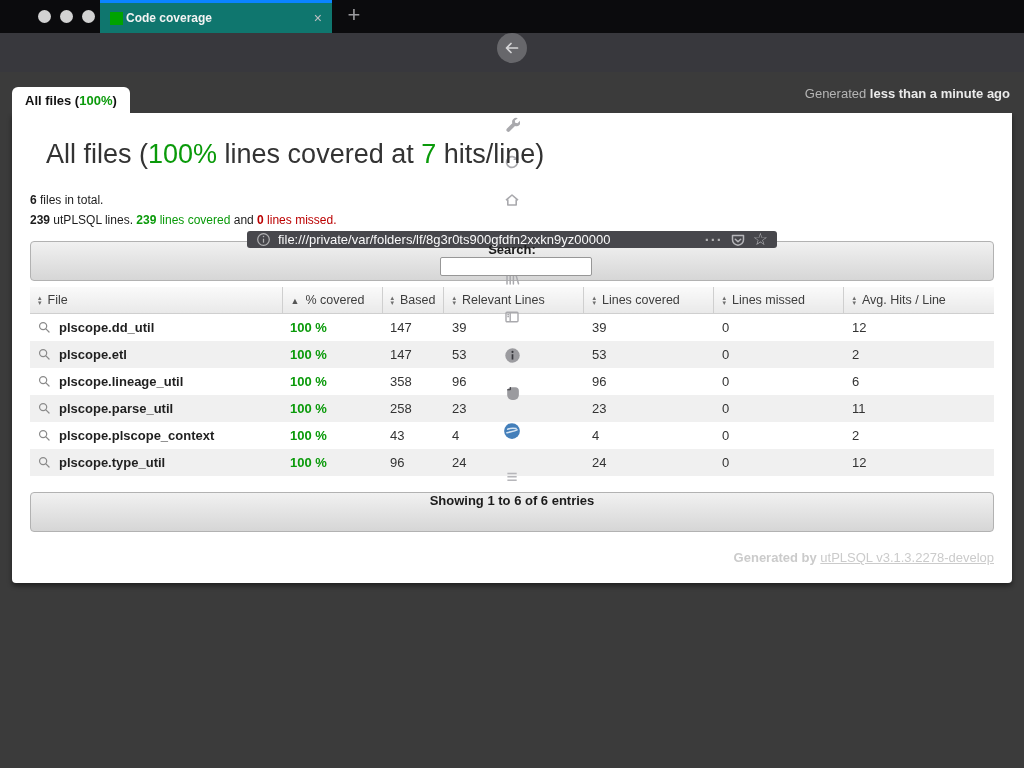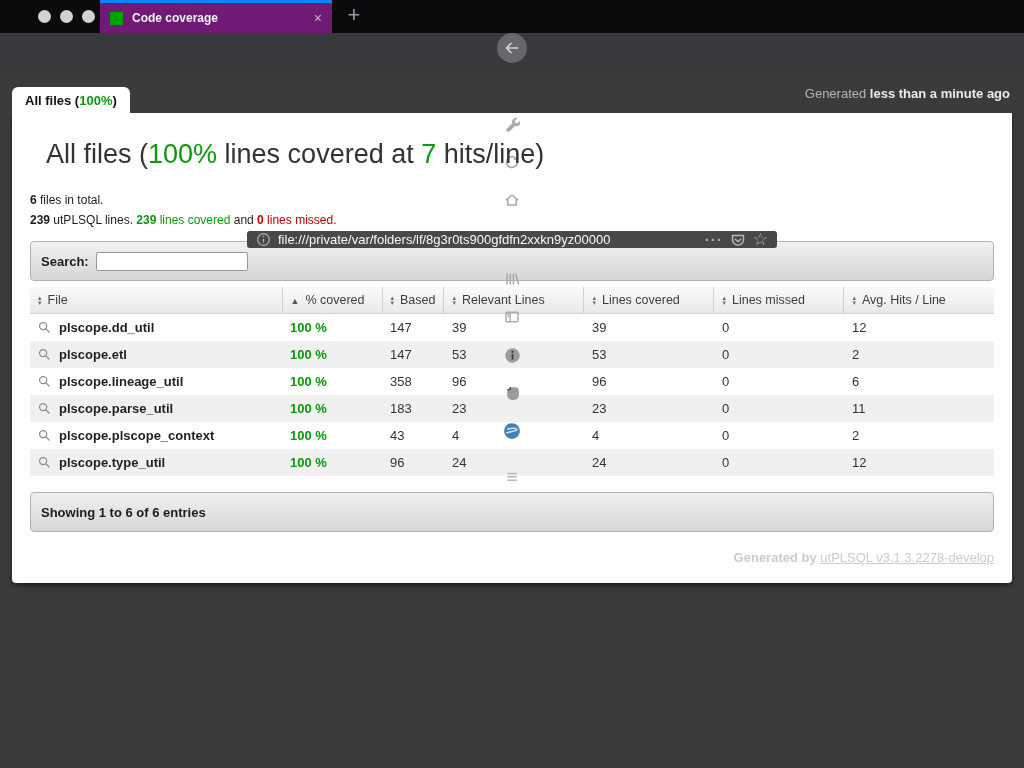--- a/index.html
+++ b/index.html
@@ -4,22 +4,22 @@
 <style>
   * { margin:0; padding:0; box-sizing:border-box; }
   html,body { width:1024px; height:768px; overflow:hidden; }
   body { font-family:"Liberation Sans", sans-serif; background:#3b3b3b; }
 
   
   .tabbar { height:33px; background:#0b0b0d; position:relative; }
   .traffic { position:absolute; top:10px; left:38px; display:flex; gap:9px; }
   .traffic .dot { width:13px; height:13px; border-radius:50%; background:#d2d2d2; }
   .tab { position:absolute; left:100px; top:0; width:232px; height:33px;
-         background:#701a75; border-top:3px solid #0a84ff;
-         display:flex; align-items:center; padding:0 10px; gap:9px; }
+         background:#0f766e; border-top:3px solid #0a84ff;
+         display:flex; align-items:center; padding:0 10px; gap:3px; }
   .favicon { width:13px; height:13px; background:#00a300; flex:0 0 auto; }
   .tab-title { color:#f3f3f3; font-size:12px; font-weight:bold; flex:1;
                white-space:nowrap; overflow:hidden; }
   .tab-close { color:#c0c0c4; font-size:14px; line-height:14px; cursor:default; }
   .newtab { position:absolute; left:340px; top:2px; color:#9b9b9f; font-size:22px;
             font-weight:normal; width:28px; text-align:center; }
 
   .toolbar { height:39px; background:#38383d; display:flex; align-items:center;
              padding:0 10px; gap:8px;flex-direction:column; }
   .tbtn { width:30px; height:30px; display:flex; align-items:center; justify-content:center;
@@ -52,21 +52,21 @@
 
   h1 { font-size:27px; font-weight:normal; color:#333; margin:0 16px 20px; letter-spacing:0; }
   .green { color:#0a9a0a; }
   .red { color:#bb0000; }
 
   .stats { font-size:12px; color:#1c1c1c; line-height:20px; }
 
   .gray-bar { margin-top:11px; background:linear-gradient(#f1f1f1,#d6d6d6);
               border:1px solid #b2b2b2; border-radius:4px; height:40px;
               display:flex; align-items:center; padding:0 10px; font-size:13px;
-              font-weight:bold; color:#1c1c1c; }
+              font-weight:bold; color:#1c1c1c;flex-direction:column; }
   .gray-bar input { margin-left:7px; width:152px; height:19px; border:1px solid #979797;
                     border-radius:2px; font-size:12px; padding:0 4px;
                     font-family:"Liberation Sans",sans-serif; }
 
   table { width:100%; border-collapse:collapse; margin-top:6px; font-size:13px; }
   thead th { background:linear-gradient(#fafafa,#e9e9e9); border-bottom:1px solid #cfcfcf;
              border-left:1px solid #cfcfcf; padding:6px 8px; text-align:left;
              font-weight:normal; color:#3d3d3d; font-size:12.5px; white-space:nowrap;
              cursor:default; }
   thead th:first-child { border-left:none; }
@@ -284,21 +284,21 @@
       <td class="num">0</td>
       <td class="num">6</td>
     </tr>
 
     <tr>
       <td class="file-cell"><svg width="13" height="13" viewBox="0 0 16 16" style="display:inline-block">
               <circle cx="6.3" cy="6.3" r="4.4" fill="none" stroke="#8a8a8a" stroke-width="1.5"></circle>
               <line x1="9.7" y1="9.7" x2="13.6" y2="13.6" stroke="#8a8a8a" stroke-width="1.5" stroke-linecap="round"></line>
             </svg><span class="file-name">plscope.parse_util</span></td>
       <td class="pct">100 %</td>
-      <td class="num">183</td>
+      <td class="num">258</td>
       <td class="num">23</td>
       <td class="num">23</td>
       <td class="num">0</td>
       <td class="num">11</td>
     </tr>
 
     <tr>
       <td class="file-cell"><svg width="13" height="13" viewBox="0 0 16 16" style="display:inline-block">
               <circle cx="6.3" cy="6.3" r="4.4" fill="none" stroke="#8a8a8a" stroke-width="1.5"></circle>
               <line x1="9.7" y1="9.7" x2="13.6" y2="13.6" stroke="#8a8a8a" stroke-width="1.5" stroke-linecap="round"></line>

